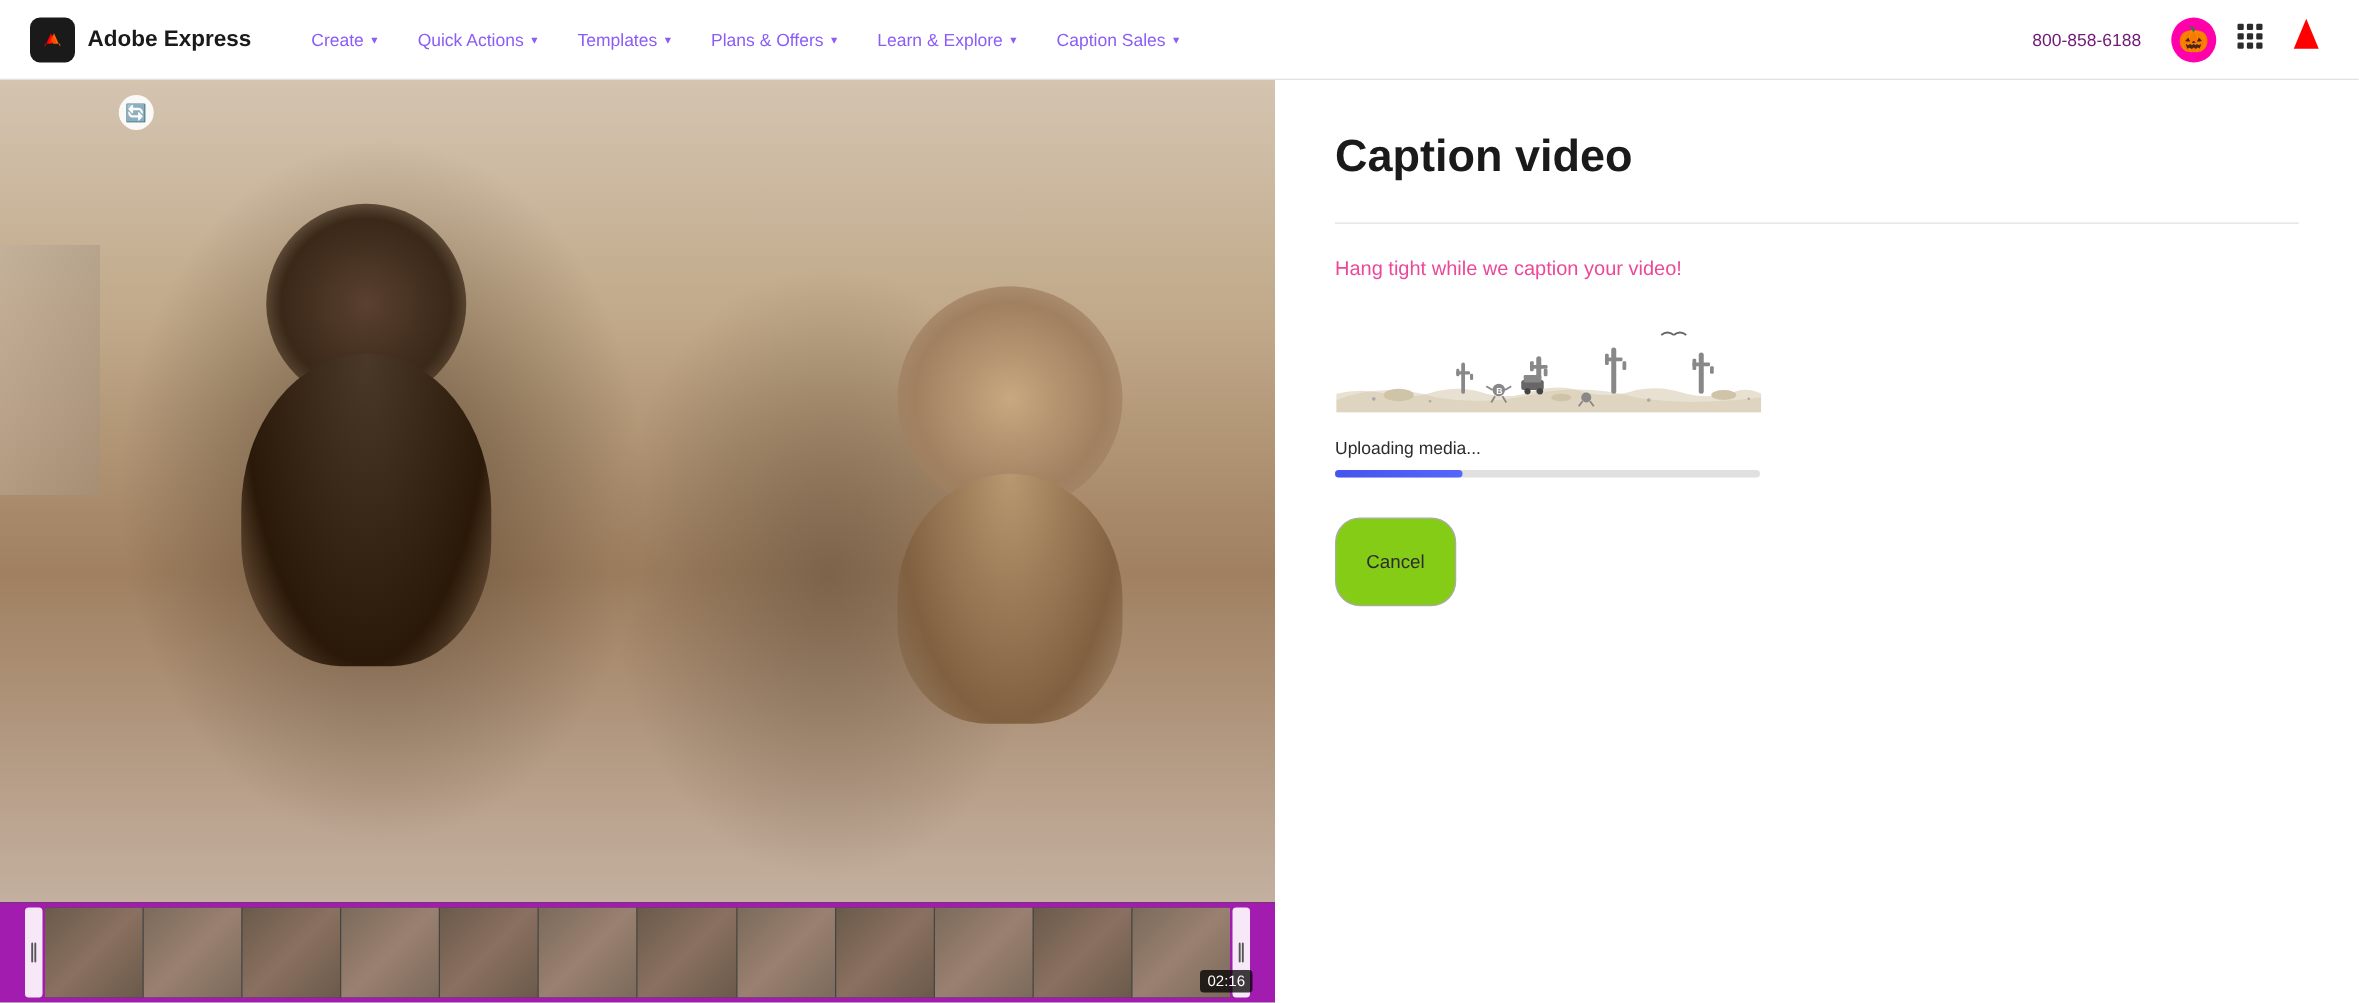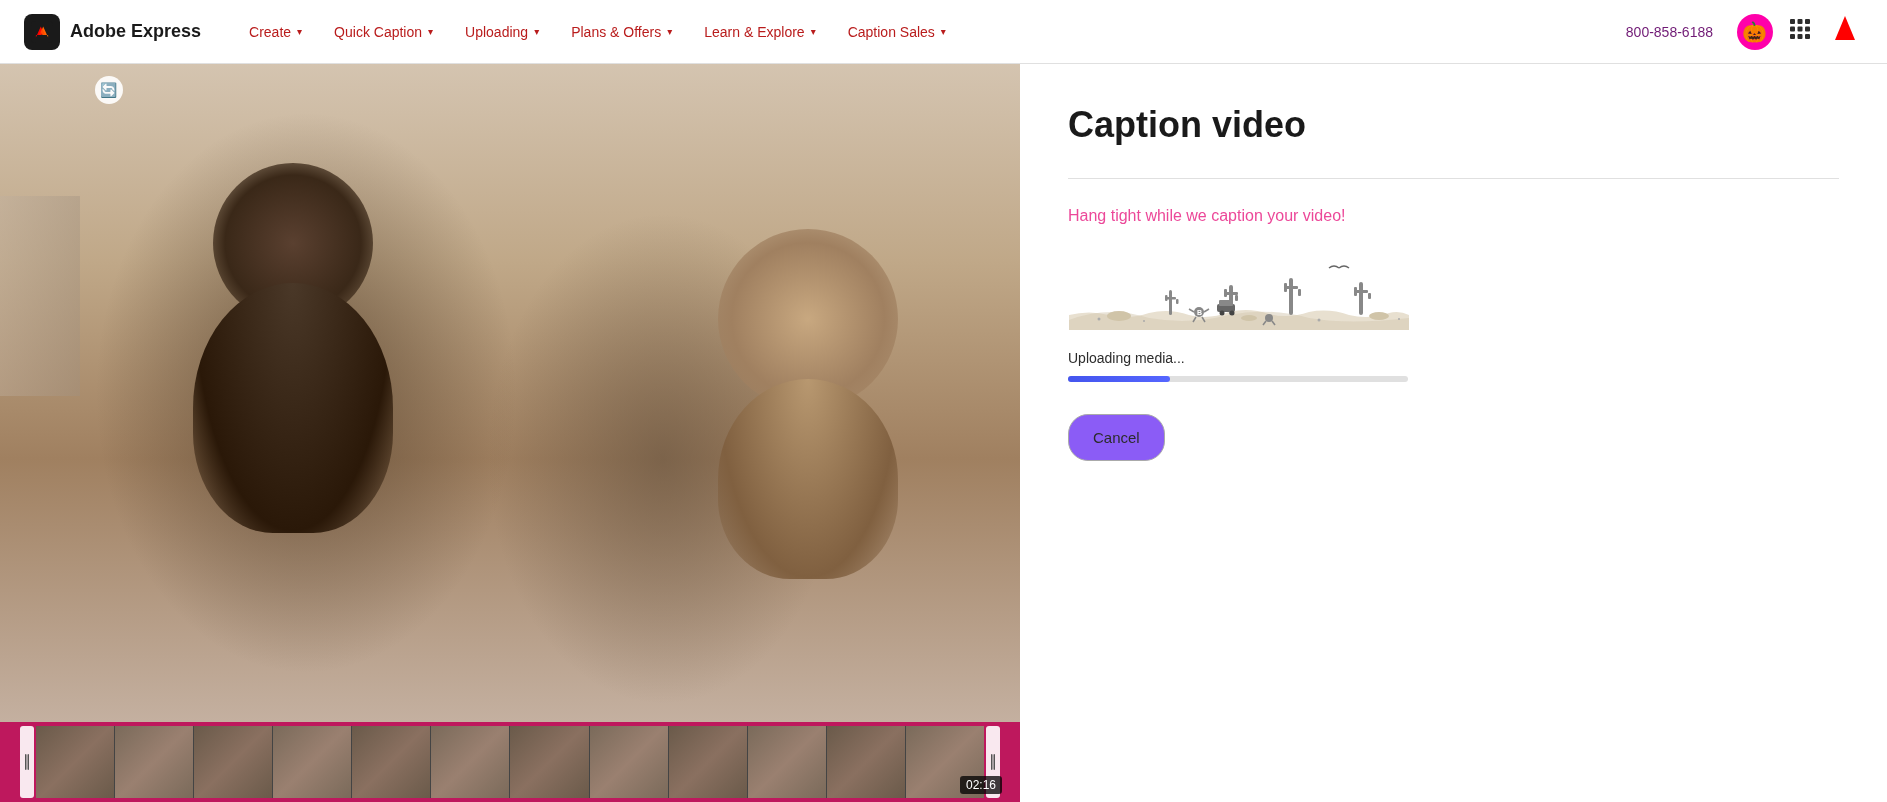--- a/index.html
+++ b/index.html
@@ -14,21 +14,21 @@
     .nav-logo { display: flex; align-items: center; gap: 10px; margin-right: 32px; text-decoration: none; }
     .nav-logo-icon {
       width: 36px; height: 36px; background: #1a1a1a; border-radius: 8px;
       display: flex; align-items: center; justify-content: center;
     }
     .nav-logo-icon svg { width: 22px; height: 22px; }
     .nav-logo-text { font-size: 18px; font-weight: 700; color: #1a1a1a; }
     .nav-items { display: flex; align-items: center; gap: 0; flex: 1; }
     .nav-item {
       display: flex; align-items: center; gap: 4px; padding: 0 16px; height: 64px;
-      font-size: 14px; color: #b91c1c; cursor: pointer; white-space: nowrap;
+      font-size: 14px; color: #8b5cf6; cursor: pointer; white-space: nowrap;
       border: none; background: none; font-family: inherit;
     }
     .nav-item .chevron { font-size: 10px; margin-left: 2px; }
     .nav-phone { font-size: 14px; color: #701a75; margin-left: auto; margin-right: 24px; }
     .nav-right { display: flex; align-items: center; gap: 16px; }
     .nav-avatar {
       width: 36px; height: 36px; border-radius: 50%; background: #f0a;
       display: flex; align-items: center; justify-content: center;
       font-size: 20px; cursor: pointer;
     }
@@ -59,21 +59,21 @@
         radial-gradient(ellipse 300px 400px at 30% 50%, rgba(80,60,40,0.7) 0%, transparent 70%),
         radial-gradient(ellipse 250px 350px at 65% 60%, rgba(100,80,60,0.6) 0%, transparent 70%),
         linear-gradient(180deg, #d4c4b0 0%, #c0a888 30%, #a08060 60%, #c4b0a0 100%);
     }
     .video-top-icon {
       position: absolute; top: 12px; left: 95px;
       width: 28px; height: 28px; background: rgba(255,255,255,0.9); border-radius: 50%;
       display: flex; align-items: center; justify-content: center; font-size: 14px;
     }
     .timeline-strip {
-      height: 80px; background: #be185d; display: flex; align-items: center;
+      height: 80px; background: #a21caf; display: flex; align-items: center;
       padding: 0 20px; gap: 2px; overflow: hidden; position: relative;
     }
     .timeline-handle-left {
       width: 14px; height: 72px; background: rgba(255,255,255,0.9); border-radius: 3px;
       display: flex; align-items: center; justify-content: center;
       cursor: ew-resize; flex-shrink: 0;
     }
     .timeline-handle-right {
       width: 14px; height: 72px; background: rgba(255,255,255,0.9); border-radius: 3px;
       display: flex; align-items: center; justify-content: center;
@@ -126,21 +126,21 @@
     }
     .progress-bar-bg {
       width: 340px; height: 6px; background: #e0e0e0; border-radius: 3px; margin-bottom: 32px;
     }
     .progress-bar-fill {
       height: 100%; border-radius: 3px;
       background: linear-gradient(90deg, #4455ee 0%, #5566ff 100%);
     }
 
     .cancel-btn {
-      padding: 14px 24px; background: #8b5cf6; border: 1.5px solid #aaa;
+      padding: 26px 24px; background: #84cc16; border: 1.5px solid #aaa;
       border-radius: 20px; font-size: 15px; color: #2c2c2c; cursor: pointer;
       font-family: inherit;
     }
   </style>
 </head>
 <body>
 
 <nav>
   <a class="nav-logo" href="#">
     <div class="nav-logo-icon">
@@ -153,25 +153,25 @@
     </div>
     <span class="nav-logo-text">Adobe Express</span>
   </a>
 
   <div class="nav-items">
     <button class="nav-item">
       <span>Create</span>
       <span class="chevron">▾</span>
     </button>
     <button class="nav-item">
-      <span>Quick Caption</span>
-      <span class="chevron">▾</span>
-    </button>
-    <button class="nav-item">
-      <span>Uploading</span>
+      <span>Quick Actions</span>
+      <span class="chevron">▾</span>
+    </button>
+    <button class="nav-item">
+      <span>Templates</span>
       <span class="chevron">▾</span>
     </button>
     <button class="nav-item">
       <span>Plans &amp; Offers</span>
       <span class="chevron">▾</span>
     </button>
     <button class="nav-item">
       <span>Learn &amp; Explore</span>
       <span class="chevron">▾</span>
     </button>

